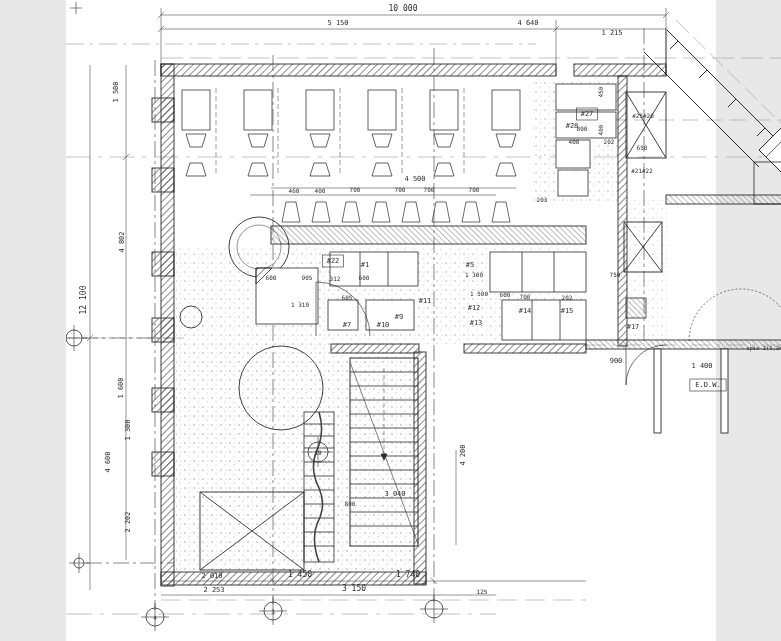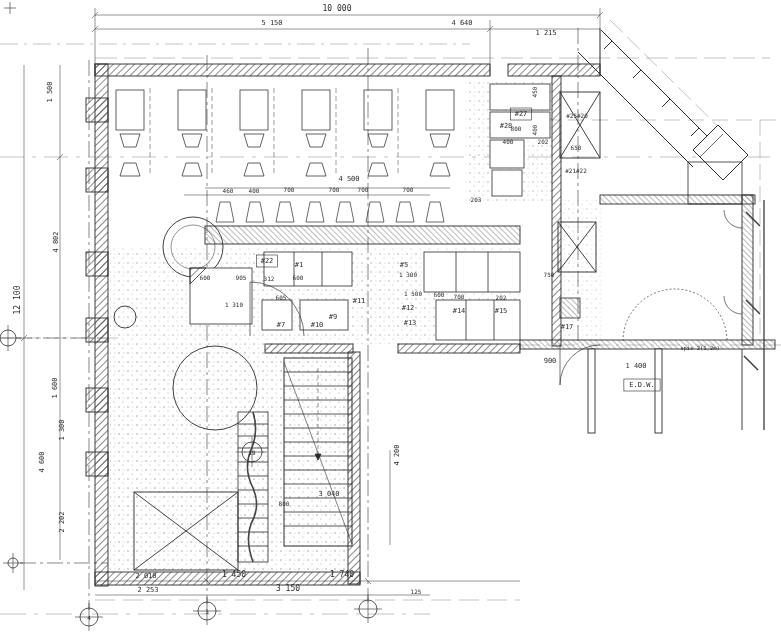--- a/index.html
+++ b/index.html
@@ -1,16 +1,16 @@
 <!DOCTYPE html>
 <html><head>
 <meta charset="utf-8">
 <style>
   html,body{margin:0;padding:0;background:#e8e8e8;}
-  #stage{width:781px;height:641px;background:#ffffff;position:relative;margin:0 auto;
+  #stage{width:650px;height:641px;background:#ffffff;position:relative;margin:0 auto;
          font-family:"DejaVu Sans Mono", monospace;}
   svg{display:block}
   text{fill:#2b2b2b;}
   .dim{font-family:"DejaVu Sans Mono", monospace;}
   .tag{font-family:"DejaVu Sans Mono", monospace;}
   .ann{font-family:"DejaVu Sans Mono", monospace;}
 </style>
 </head>
 <body>
 

